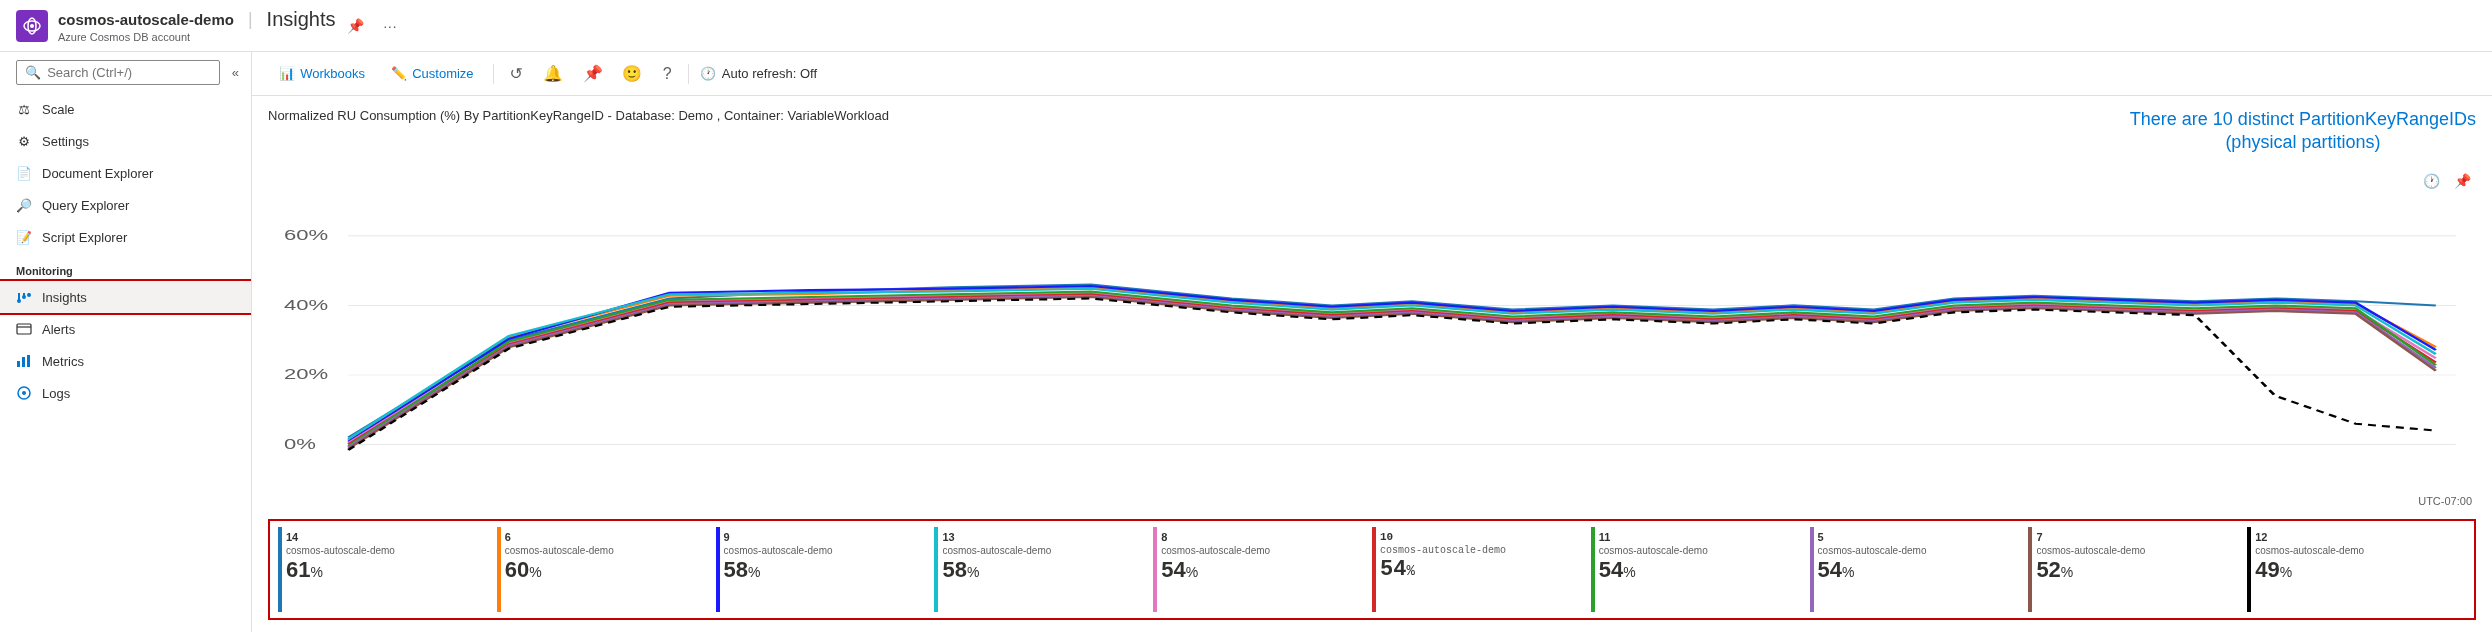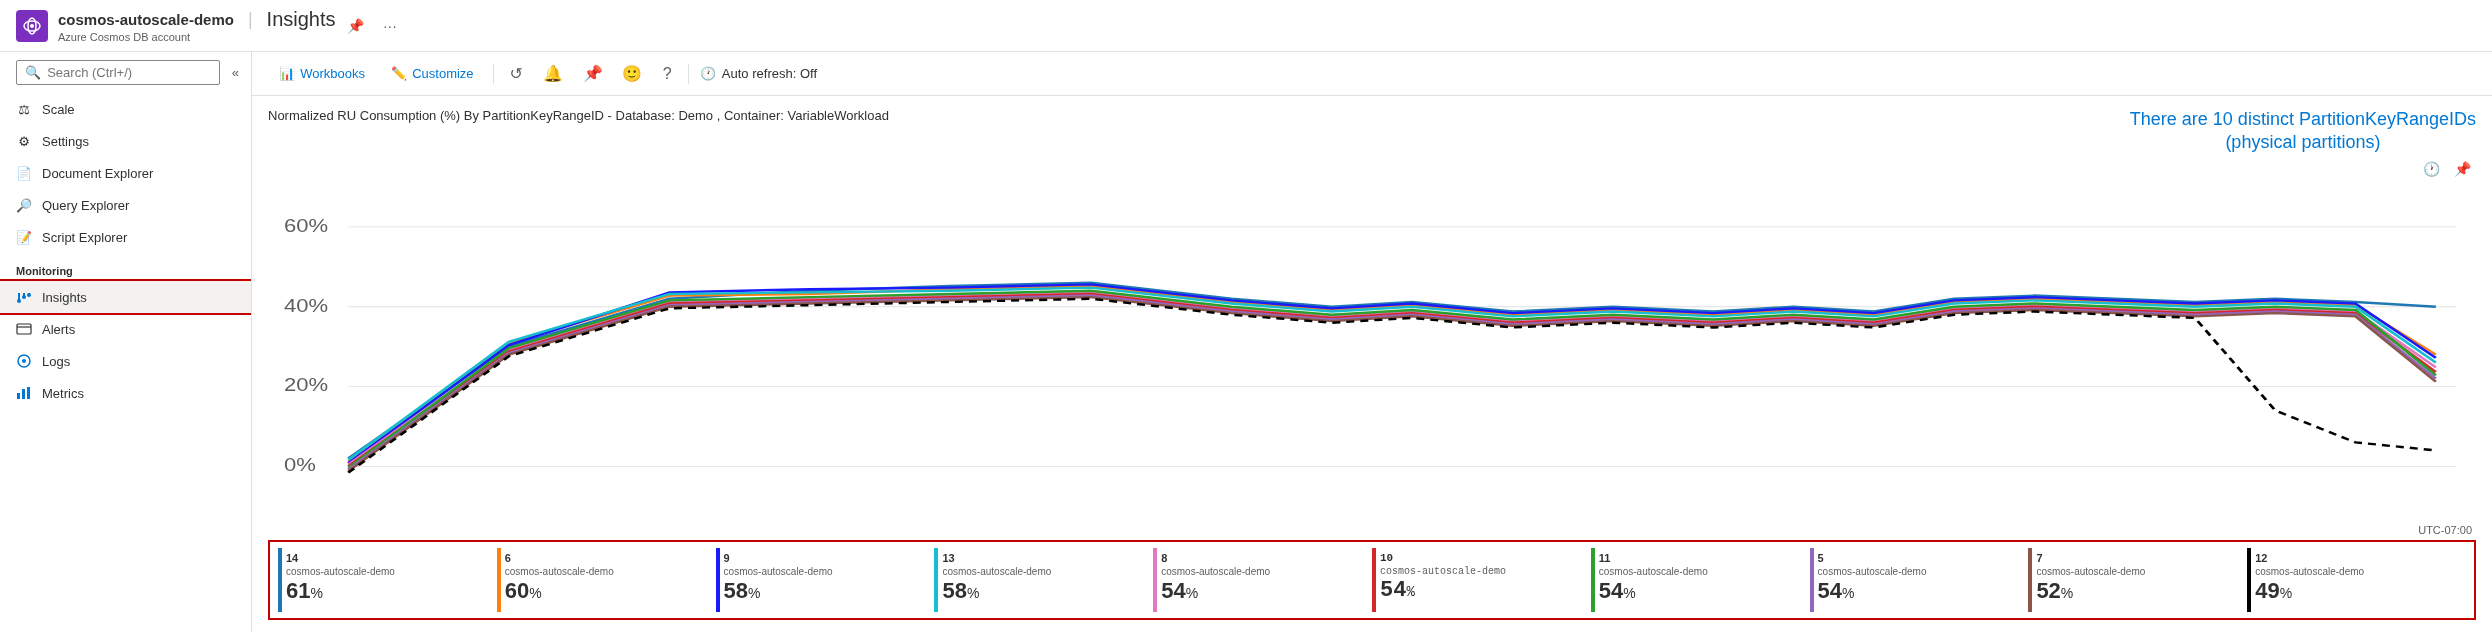--- a/index.html
+++ b/index.html
@@ -117,22 +117,22 @@
     .chart-svg-wrap { flex: 1; position: relative; min-height: 0; }
     .chart-svg-wrap svg { width: 100%; height: 100%; }
 
     
     .legend-box {
       border: 2px solid #c50000;
       display: flex; align-items: stretch;
       padding: 6px 8px;
       gap: 0;
       flex-wrap: nowrap;
-      margin-top: 4px;
-      height: 80px;
+      margin-top: 12px;
+      height: 101px;
       overflow: hidden;
     }
     .legend-item {
       display: flex; flex-direction: column;
       padding: 4px 10px 4px 4px;
       border-left: 4px solid #ccc;
       min-width: 90px;
       flex: 1;
     }
     .legend-item-header { display: flex; align-items: flex-start; gap: 4px; margin-bottom: 2px; }
@@ -220,35 +220,35 @@
         <svg width="16" height="16" viewBox="0 0 16 16">
             <rect x="1" y="3" width="14" height="10" rx="1" fill="none" stroke="#323130" stroke-width="1.2"></rect>
             <line x1="1" y1="6" x2="15" y2="6" stroke="#323130" stroke-width="1.2"></line>
           </svg>
       </span>
       <span>Alerts</span>
     </div>
     <div class="nav-item">
       <span class="nav-icon">
         <svg width="16" height="16" viewBox="0 0 16 16">
-            <circle cx="8" cy="8" r="6" fill="none" stroke="#0078d4" stroke-width="1.5"></circle>
-            <circle cx="8" cy="8" r="2" fill="#0078d4"></circle>
-          </svg>
-      </span>
-      <span>Logs</span>
-    </div>
-    <div class="nav-item">
-      <span class="nav-icon">
-        <svg width="16" height="16" viewBox="0 0 16 16">
             <rect x="1" y="8" width="3" height="6" fill="#0078d4"></rect>
             <rect x="6" y="4" width="3" height="10" fill="#0078d4"></rect>
             <rect x="11" y="2" width="3" height="12" fill="#0078d4"></rect>
           </svg>
       </span>
       <span>Metrics</span>
+    </div>
+    <div class="nav-item">
+      <span class="nav-icon">
+        <svg width="16" height="16" viewBox="0 0 16 16">
+            <circle cx="8" cy="8" r="6" fill="none" stroke="#0078d4" stroke-width="1.5"></circle>
+            <circle cx="8" cy="8" r="2" fill="#0078d4"></circle>
+          </svg>
+      </span>
+      <span>Logs</span>
     </div>
   </div>
 
   <div class="content">
 
     <div class="toolbar">
       <button class="toolbar-btn">
         <span style="color:#0078d4;">📊</span>
         <span>Workbooks</span>
       </button>
@@ -265,21 +265,21 @@
       <div class="toolbar-separator"></div>
       <div class="auto-refresh">
         <span>🕐</span>
         <span>Auto refresh: Off</span>
       </div>
     </div>
 
     <div class="chart-container">
       <div class="chart-header">
         <div class="chart-title">Normalized RU Consumption (%) By PartitionKeyRangeID - Database: Demo , Container: VariableWorkload</div>
-        <div style="display:flex; flex-direction:column; align-items:flex-end; gap:4px;">
+        <div style="display:flex; flex-direction:column; align-items:flex-end; gap:16px;">
           <div class="partition-note">
             <span>There are 10 distinct PartitionKeyRangeIDs</span><br>
             <span>(physical partitions)</span>
           </div>
           <div class="chart-actions">
             <button class="chart-action-btn" title="History">🕐</button>
             <button class="chart-action-btn" title="Fullscreen">📌</button>
           </div>
         </div>
       </div>

